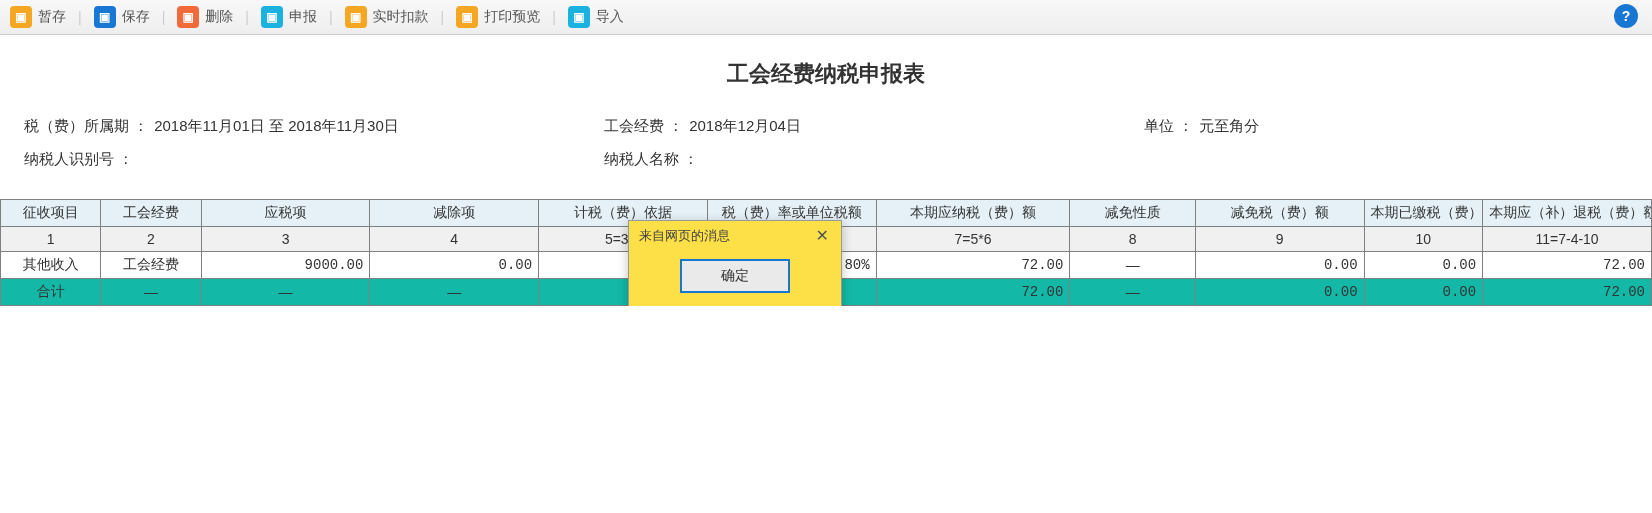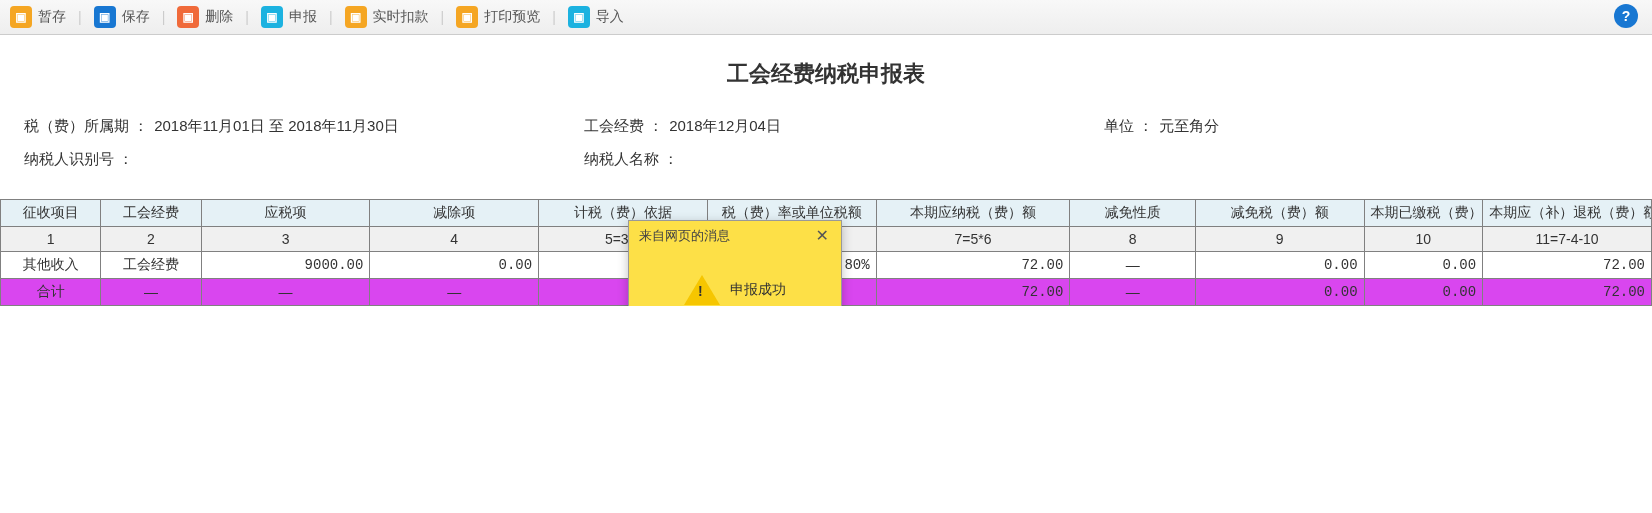--- a/index.html
+++ b/index.html
@@ -64,20 +64,21 @@
       font-weight: bold;
       margin: 24px 0 28px;
     }
     .meta {
       padding: 0 24px 16px;
       font-size: 15px;
     }
     .meta-row {
       display: flex;
       margin-bottom: 14px;
+      gap: 20px;
     }
     .meta-cell { display: flex; align-items: center; }
     .meta-cell.left { width: 560px; }
     .meta-cell.mid { width: 520px; }
     .meta-cell.right { flex: 1; }
     .meta-label { margin-right: 6px; }
     table.data {
       border-collapse: collapse;
       width: 100%;
       table-layout: fixed;
@@ -95,21 +96,21 @@
       background: #e5f1f6;
       font-weight: normal;
     }
     table.data tr.num-row td {
       background: #f0f0f0;
     }
     table.data td.txt-right {
       text-align: right;
       font-family: "Courier New", monospace;
     }
-    table.data tr.total td { background: #d946ef; }
+    table.data tr.total td { background: #14b8a6; }
     .modal {
       position: absolute;
       left: 628px;
       top: 220px;
       width: 214px;
       background: #fde047;
       border: 1px solid #999;
       box-shadow: 0 3px 10px rgba(0,0,0,0.25);
       z-index: 100;
     }
@@ -308,20 +309,16 @@
       <td class="txt-right">72.00</td>
     </tr>
   </tbody>
 </table>
 
 <div class="modal">
   <div class="modal-header">
     <span>来自网页的消息</span>
     <span class="modal-close">✕</span>
   </div>
-  <div class="modal-body">
-    <span class="warn-icon"></span>
-    <span class="modal-msg">申报成功</span>
-  </div>
   <div class="modal-footer">
     <button class="modal-btn">确定</button>
   </div>
 </div>
 
 </body></html>

